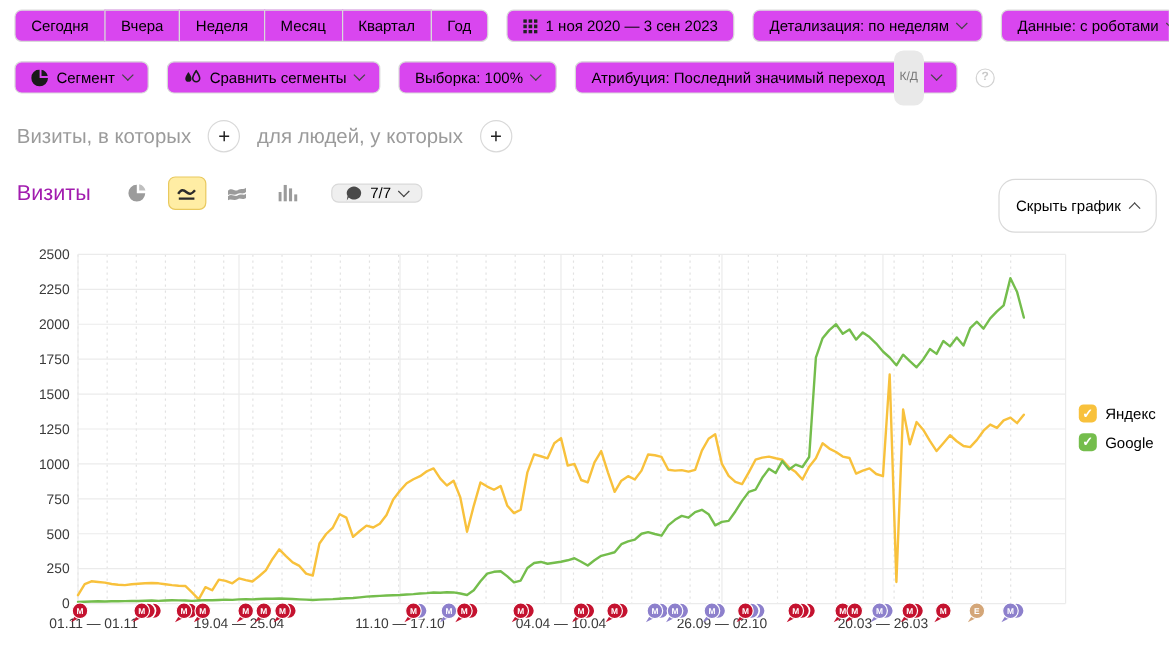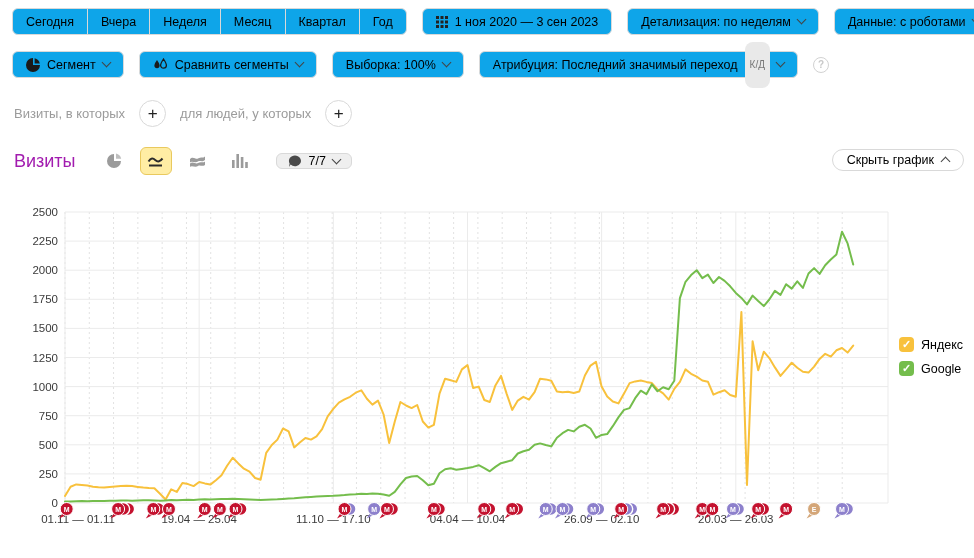--- a/index.html
+++ b/index.html
@@ -7,55 +7,55 @@
     width:974px;height:558px;position:relative;background:#fff;
     font-family:"Liberation Sans",sans-serif;color:#111;overflow:hidden;
   }
   .row{position:absolute;display:flex;align-items:center;}
   .row1{left:12px;top:8px;gap:15px;}
   .row2{left:12px;top:51px;gap:15px;justify-content:flex-end;}
   .row3{left:14px;top:100px;gap:10px;}
   .hdr{left:14px;top:147px;gap:12px;}
   .btn{
     display:inline-flex;align-items:center;gap:7px;height:27px;box-sizing:border-box;
-    border:1px solid #d9d9d9;background:#0ea5e9;border-radius:6px;padding:0 13px;
+    border:1px solid #d9d9d9;background:#d946ef;border-radius:6px;padding:0 13px;
     font-size:12.5px;color:#000;cursor:pointer;white-space:nowrap;
   }
   .seg{display:inline-flex;}
   .seg .btn{border-radius:0;margin-left:-1px;}
   .seg .btn:first-child{border-radius:6px 0 0 6px;margin-left:0;}
   .seg .btn:last-child{border-radius:0 6px 6px 0;}
   .car{width:6px;height:6px;border-right:1.4px solid #444;border-bottom:1.4px solid #444;
        transform:rotate(45deg);margin-top:-4px;flex:0 0 auto;}
   .car.up{transform:rotate(225deg);margin-top:3px;}
   .help{
     width:16px;height:16px;border-radius:50%;border:1.4px solid #d2d2d2;color:#c9c9c9;
     display:inline-flex;align-items:center;justify-content:center;font-size:10px;font-weight:bold;
     box-sizing:border-box;
   }
   .pill-badge{background:#e9e9e9;color:#787878;font-size:10px;border-radius:8px;padding:18px 5px;line-height:1;}
-  .muted{color:#9b9b9b;font-size:13px;}
+  .muted{color:#9b9b9b;font-size:17px;}
   .plus-btn{
     width:27px;height:27px;border-radius:50%;border:1px solid #d9d9d9;background:#fff;
     display:inline-flex;align-items:center;justify-content:center;
     font-size:17px;color:#222;cursor:pointer;box-sizing:border-box;margin:0 4px;
   }
   .page-title{font-size:18px;color:#a21caf;margin-right:10px;}
   .ctype{display:inline-flex;align-items:center;gap:10px;}
   .icon-box{
     width:32px;height:28px;display:inline-flex;align-items:center;justify-content:center;
     border-radius:6px;border:1px solid transparent;cursor:pointer;box-sizing:border-box;
   }
   .icon-box.sel{background:#ffeda4;border-color:#e9c95e;}
   .cmt-box{
     display:inline-flex;align-items:center;gap:7px;height:16px;border:1px solid #d9d9d9;
     border-radius:6px;padding:0 11px;font-size:12.5px;cursor:pointer;margin-left:8px;
   }
   .hide-chart{
-    position:absolute;right:10px;top:149px;height:22px;border:1px solid #d9d9d9;border-radius:14px;
+    position:absolute;right:10px;top:149px;height:45px;border:1px solid #d9d9d9;border-radius:14px;
     display:inline-flex;align-items:center;gap:8px;padding:0 14px;font-size:12.5px;color:#000;
     background:#fff;cursor:pointer;box-sizing:border-box;
   }
   #chart-wrap{position:absolute;left:0;top:195px;width:974px;height:363px;}
   .legend{position:absolute;left:899px;top:142px;display:flex;flex-direction:column;gap:9px;}
   .leg-item{display:flex;align-items:center;gap:7px;font-size:12.5px;color:#000;cursor:pointer;}
   .leg-check{
     width:15px;height:15px;border-radius:4px;display:inline-flex;align-items:center;justify-content:center;
     color:#fff;font-size:11px;font-weight:bold;
   }

